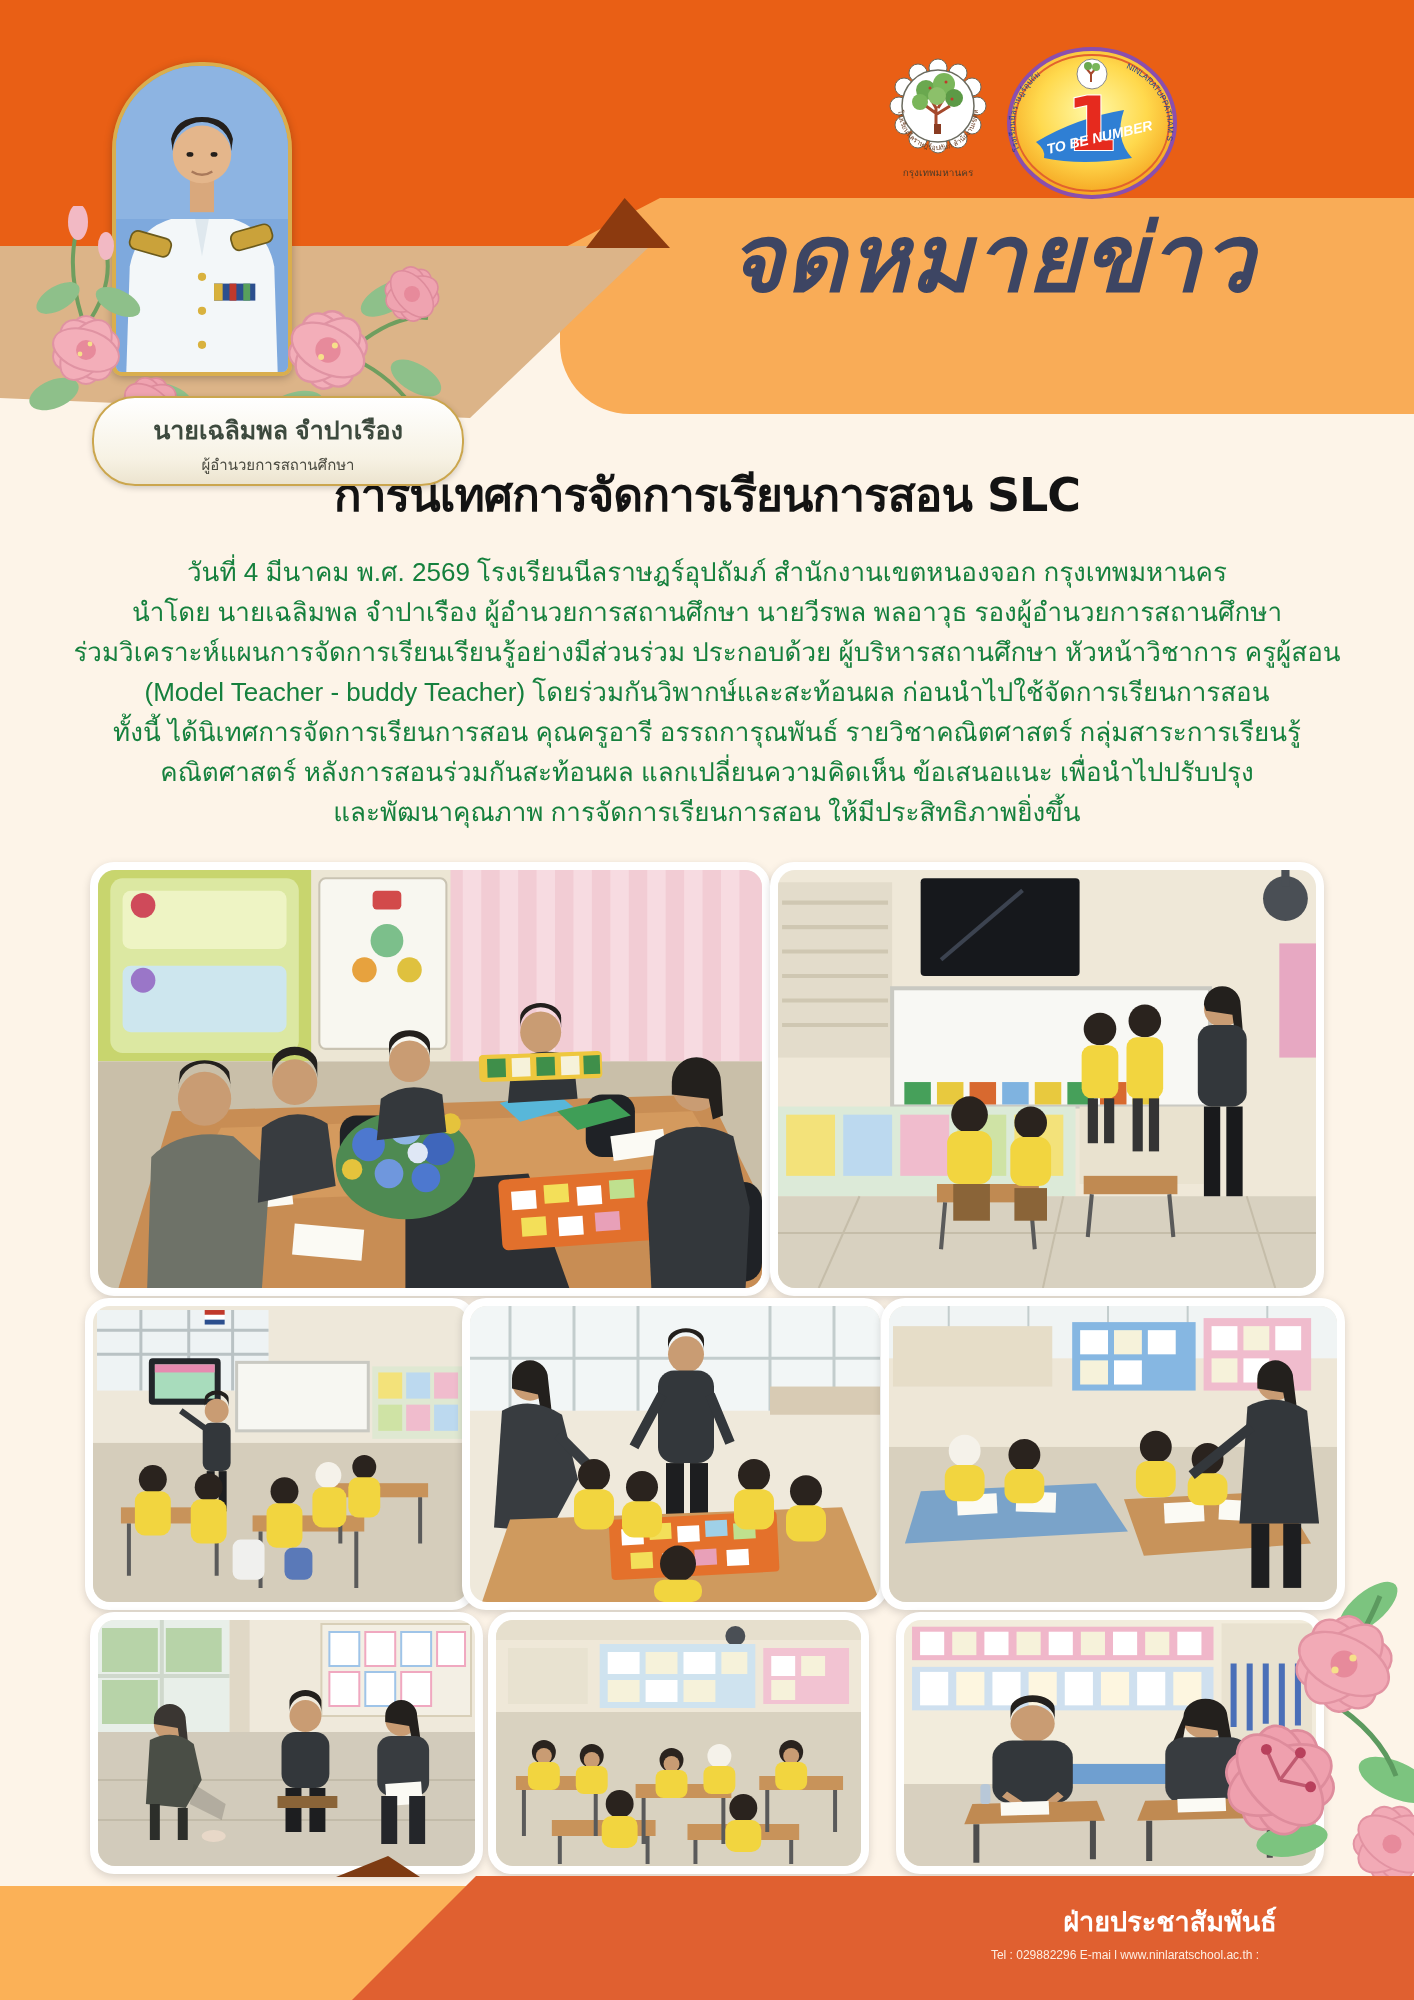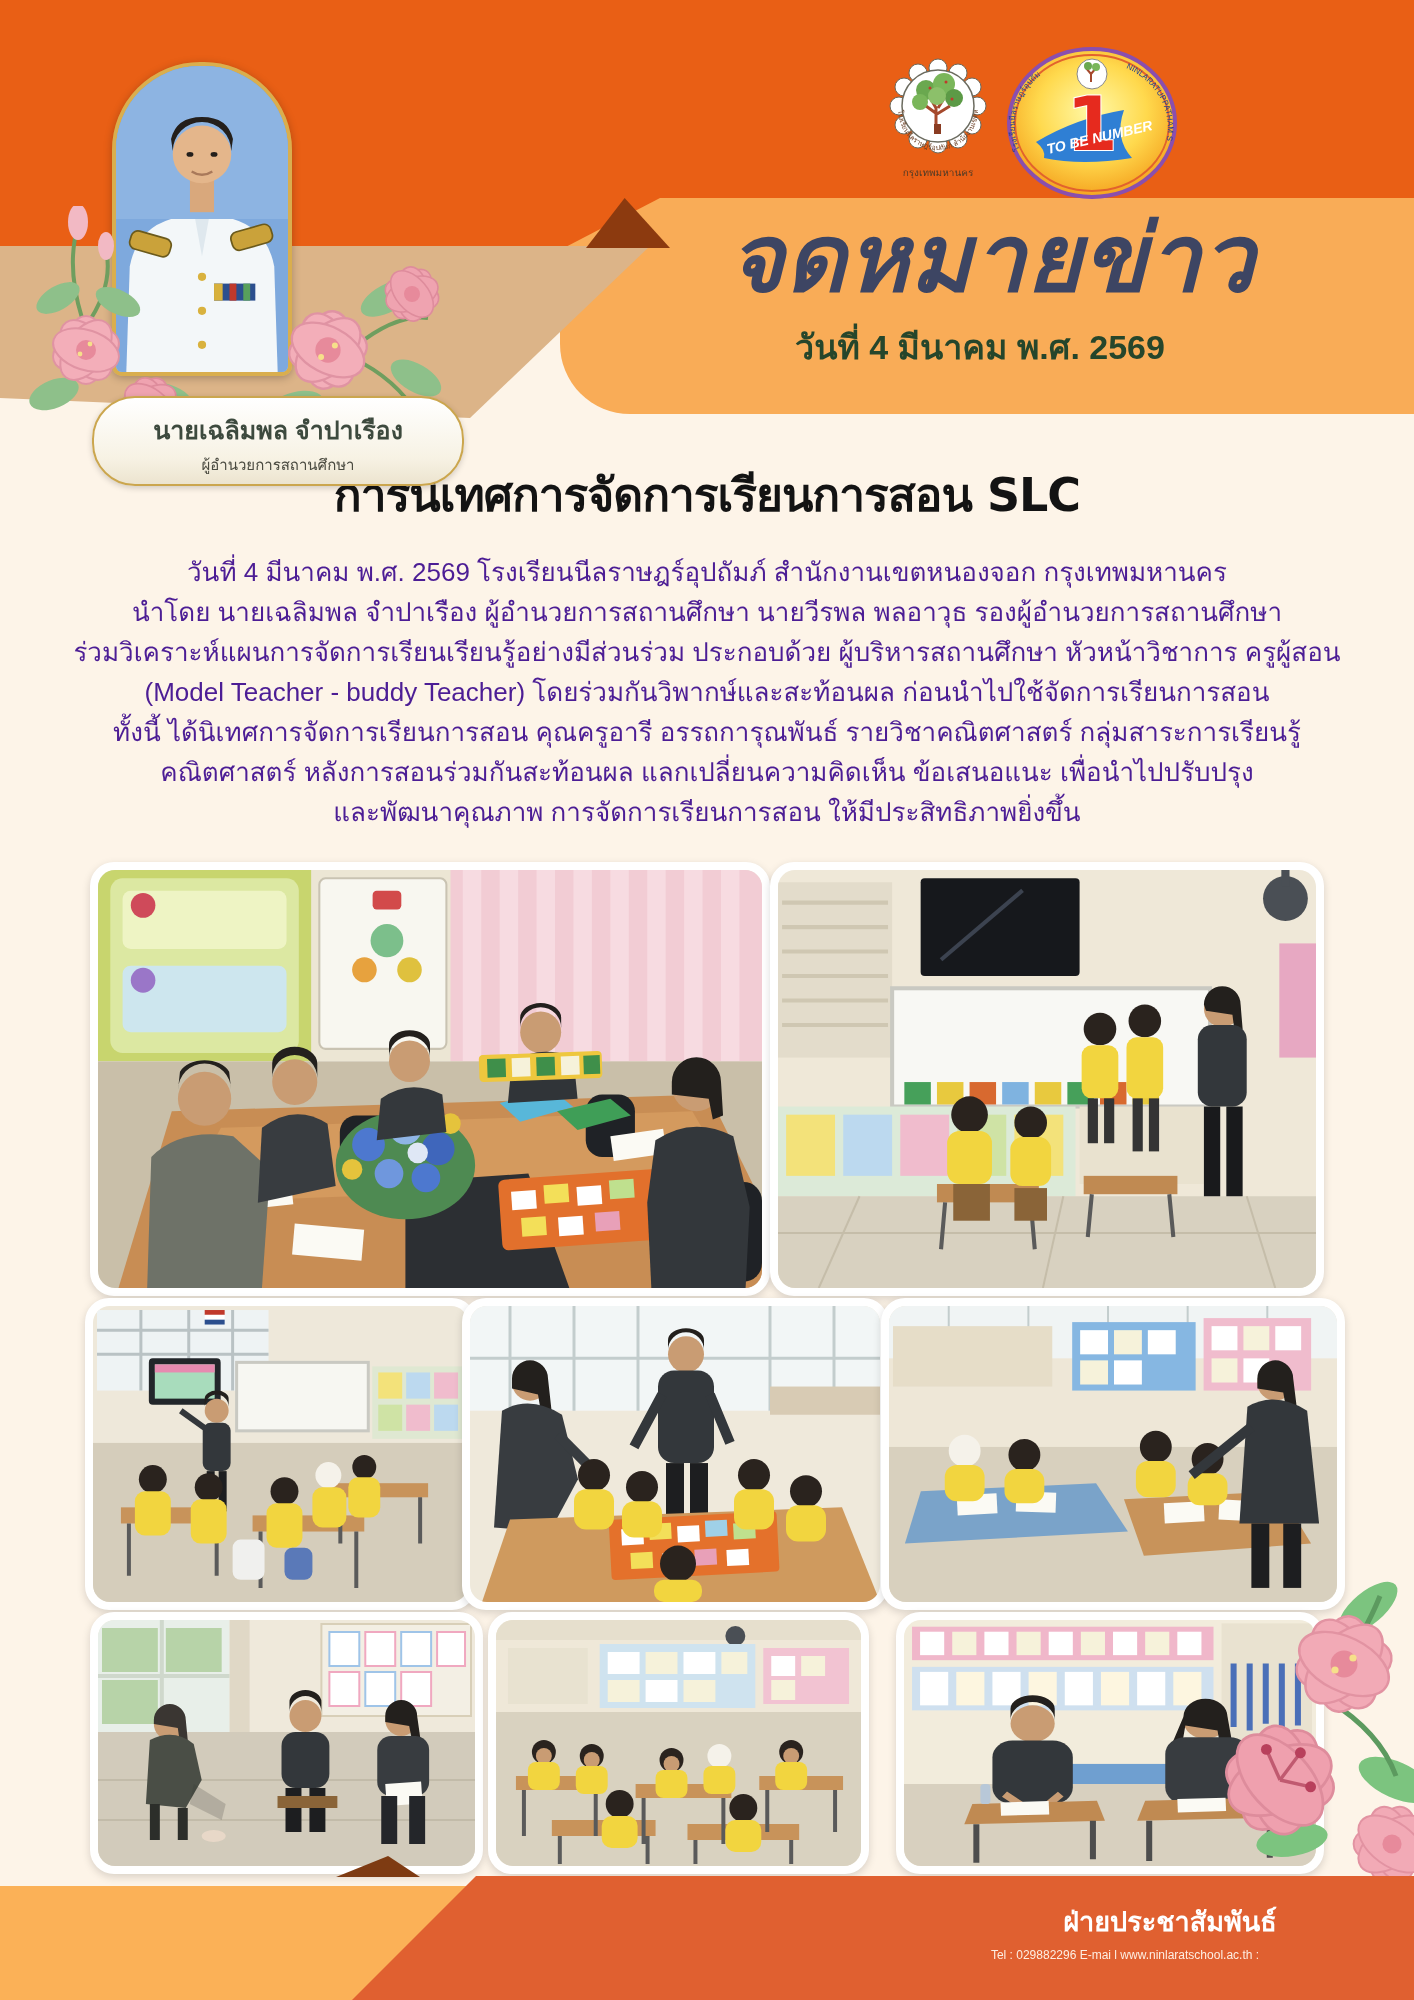--- a/index.html
+++ b/index.html
@@ -25,21 +25,21 @@
      background:linear-gradient(180deg,#ffffff 0%,#f7f2e4 70%,#ece4cf 100%);
      box-shadow:0 2px 6px rgba(0,0,0,.18);text-align:center;z-index:4;margin-top:40px;}
   .nameplate .nm{margin-top:12px;font-size:25px;font-weight:bold;color:#3d4a3e;}
   .nameplate .ti{margin-top:3px;font-size:15px;color:#4a4a40;}
   
   .nl-title{left:570px;top:202px;width:844px;height:114px;line-height:114px;text-align:center;
      font-family:"DejaVu Sans",sans-serif;font-size:94px;font-weight:900;color:#3d4563;letter-spacing:1px;font-style:italic;}
   .nl-date{left:700px;top:320px;width:560px;text-align:center;font-size:34px;font-weight:bold;color:#26462b;}
   .art-title{left:0;top:458px;width:1414px;text-align:center;font-family:"DejaVu Sans",sans-serif;
      font-size:46px;font-weight:800;color:#131313;letter-spacing:-1px;}
-  .body-text{left:40px;top:552px;width:1334px;text-align:center;color:#4c1d95;}
+  .body-text{left:40px;top:552px;width:1334px;text-align:center;color:#15803d;}
   .body-text .bline{height:40px;line-height:40px;font-size:26px;}
   
   .photo{position:absolute;background:#ffffff;border-radius:24px;padding:8px;
      box-shadow:0 3px 8px rgba(0,0,0,.15);z-index:2;}
   .photo svg{display:block;width:100%;height:100%;border-radius:17px;}
   
   .ft-light{left:0;top:1886px;width:1414px;height:114px;background:#fbb157;z-index:3;}
   .ft-dark{left:0;top:1856px;width:1414px;height:144px;background:#e06030;z-index:6;
      clip-path:polygon(476px 20px,1414px 20px,1414px 144px,352px 144px);}
   .ft-brown{left:336px;top:1856px;width:84px;height:21px;background:#7e3b12;z-index:6;
@@ -223,21 +223,20 @@
     <circle cx="86" cy="28" r="15" fill="#ffffff" stroke="#888" stroke-width="1"></circle>
     <path d="M85,36 L85,26 M85,28 L80,22 M85,28 L90,22" stroke="#a5492c" stroke-width="2" fill="none"></path>
     <circle cx="82" cy="20" r="4" fill="#6aa84f"></circle>
       <circle cx="90" cy="21" r="4" fill="#7ab65a"></circle>
     <path d="M30,96 Q70,72 118,64 Q108,92 126,112 Q76,120 38,112 Q40,104 30,96 Z" fill="#2f7fd4"></path>
     <text x="86" y="104" text-anchor="middle" font-size="74" font-weight="bold" fill="#e62a1e" stroke="#ffffff" stroke-width="2" paint-order="stroke" font-family="DejaVu Sans, sans-serif">1</text>
     <text x="42" y="108" font-size="14" font-weight="bold" font-style="italic" fill="#ffffff" transform="rotate(-13 42 108)">TO BE NUMBER</text>
   </svg>
 
   <div class="abs nl-title">จดหมายข่าว</div>
-  <div class="abs nl-date">วันที่ 4 มีนาคม พ.ศ. 2569</div>
 
   <div class="abs art-title">การนิเทศการจัดการเรียนการสอน SLC</div>
   <div class="abs body-text">
     <div class="bline">วันที่ 4 มีนาคม พ.ศ. 2569  โรงเรียนนีลราษฎร์อุปถัมภ์ สำนักงานเขตหนองจอก กรุงเทพมหานคร</div>
     <div class="bline">นำโดย นายเฉลิมพล จำปาเรือง ผู้อำนวยการสถานศึกษา นายวีรพล พลอาวุธ รองผู้อำนวยการสถานศึกษา</div>
     <div class="bline">ร่วมวิเคราะห์แผนการจัดการเรียนเรียนรู้อย่างมีส่วนร่วม ประกอบด้วย ผู้บริหารสถานศึกษา หัวหน้าวิชาการ ครูผู้สอน</div>
     <div class="bline">(Model Teacher - buddy Teacher) โดยร่วมกันวิพากษ์และสะท้อนผล ก่อนนำไปใช้จัดการเรียนการสอน</div>
     <div class="bline">ทั้งนี้ ได้นิเทศการจัดการเรียนการสอน คุณครูอารี อรรถการุณพันธ์ รายวิชาคณิตศาสตร์ กลุ่มสาระการเรียนรู้</div>
     <div class="bline">คณิตศาสตร์ หลังการสอนร่วมกันสะท้อนผล แลกเปลี่ยนความคิดเห็น ข้อเสนอแนะ เพื่อนำไปปรับปรุง</div>
     <div class="bline">และพัฒนาคุณภาพ การจัดการเรียนการสอน ให้มีประสิทธิภาพยิ่งขึ้น</div>

